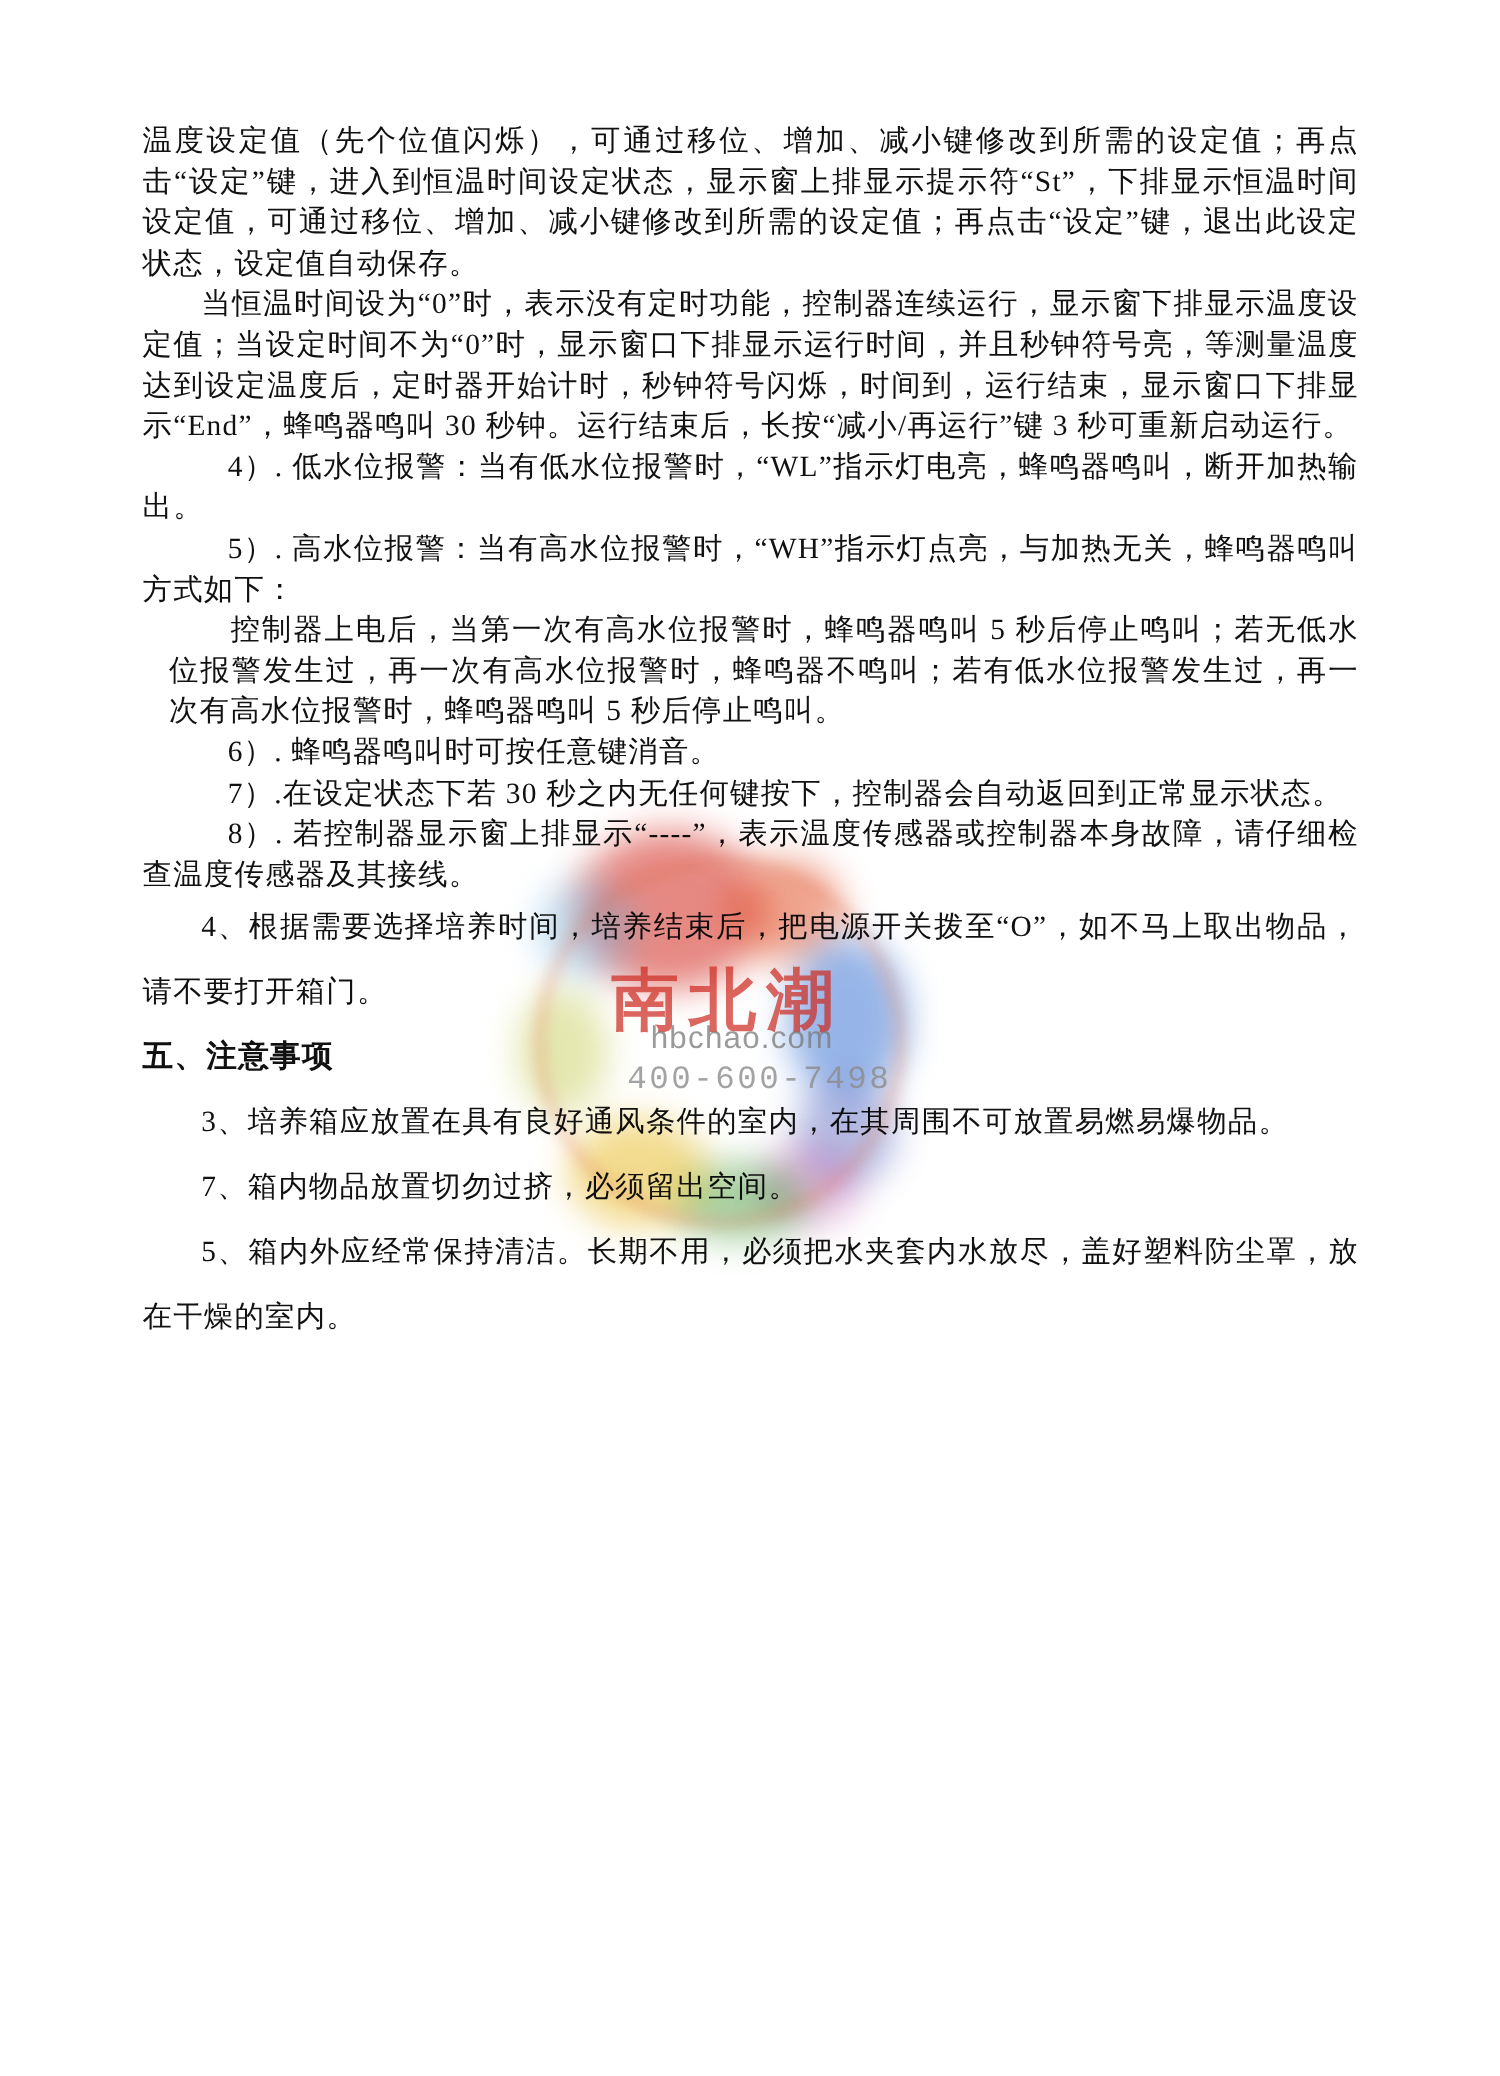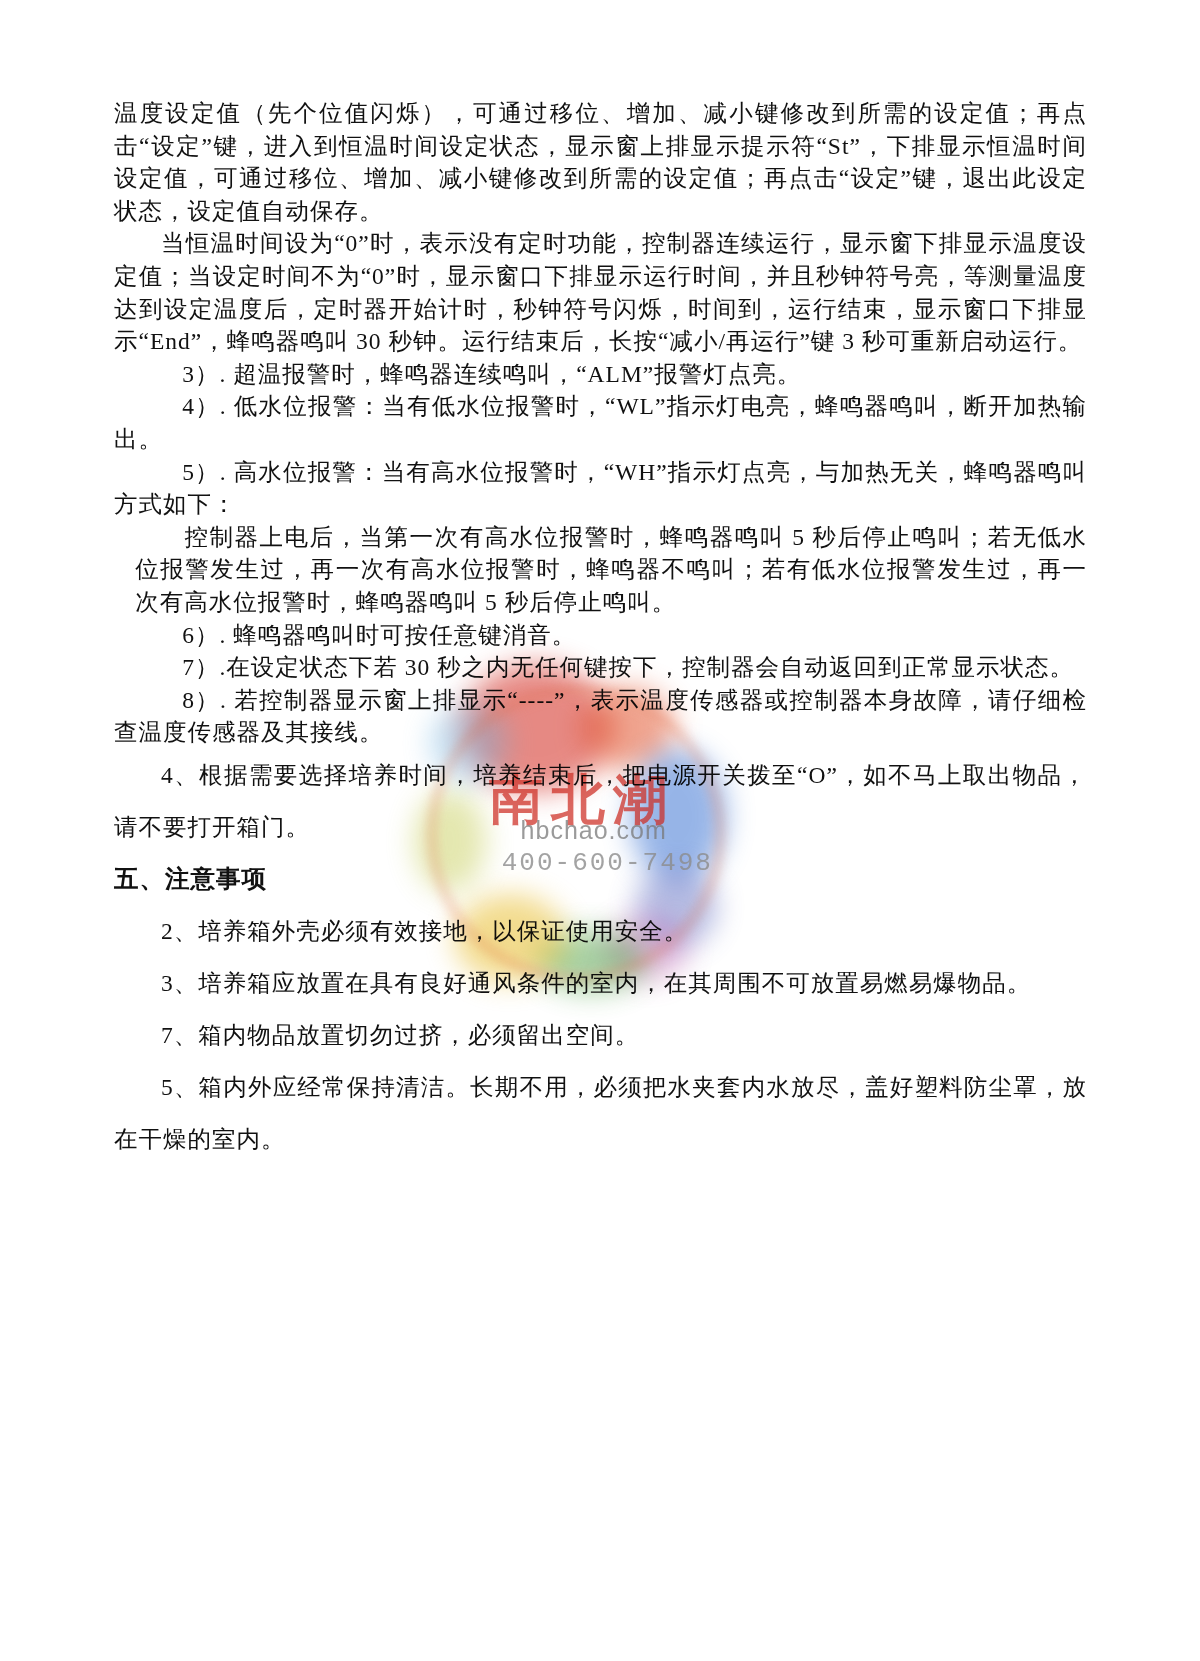--- a/index.html
+++ b/index.html
@@ -99,36 +99,34 @@
 </head>
 <body>
 
 <div class="page">
 
   <div class="content">
 
     <section class="tight">
       <p class="p-flush">温度设定值（先个位值闪烁），可通过移位、增加、减小键修改到所需的设定值；再点击“设定”键，进入到恒温时间设定状态，显示窗上排显示提示符“St”，下排显示恒温时间设定值，可通过移位、增加、减小键修改到所需的设定值；再点击“设定”键，退出此设定状态，设定值自动保存。</p>
       <p class="p-indent2">当恒温时间设为“0”时，表示没有定时功能，控制器连续运行，显示窗下排显示温度设定值；当设定时间不为“0”时，显示窗口下排显示运行时间，并且秒钟符号亮，等测量温度达到设定温度后，定时器开始计时，秒钟符号闪烁，时间到，运行结束，显示窗口下排显示“End”，蜂鸣器鸣叫 30 秒钟。运行结束后，长按“减小/再运行”键 3 秒可重新启动运行。</p>
-      <p class="p-item">3）. 超温报警时，蜂鸣器连续鸣叫，“ALM”报警灯点亮。</p>
       <p class="p-item">4）. 低水位报警：当有低水位报警时，“WL”指示灯电亮，蜂鸣器鸣叫，断开加热输出。</p>
       <p class="p-item">5）. 高水位报警：当有高水位报警时，“WH”指示灯点亮，与加热无关，蜂鸣器鸣叫方式如下：</p>
       <p class="p-hang">控制器上电后，当第一次有高水位报警时，蜂鸣器鸣叫 5 秒后停止鸣叫；若无低水位报警发生过，再一次有高水位报警时，蜂鸣器不鸣叫；若有低水位报警发生过，再一次有高水位报警时，蜂鸣器鸣叫 5 秒后停止鸣叫。</p>
       <p class="p-item">6）. 蜂鸣器鸣叫时可按任意键消音。</p>
       <p class="p-item">7）.在设定状态下若 30 秒之内无任何键按下，控制器会自动返回到正常显示状态。</p>
       <p class="p-item">8）. 若控制器显示窗上排显示“----”，表示温度传感器或控制器本身故障，请仔细检查温度传感器及其接线。</p>
     </section>
 
     <section class="loose">
       <p class="p-indent2">4、根据需要选择培养时间，培养结束后，把电源开关拨至“O”，如不马上取出物品，请不要打开箱门。</p>
     </section>
 
     <section class="loose">
       <h2 class="notice-heading">五、注意事项</h2>
-      <p class="p-indent2">2、培养箱外壳必须有效接地，以保证使用安全。</p>
       <p class="p-indent2">3、培养箱应放置在具有良好通风条件的室内，在其周围不可放置易燃易爆物品。</p>
       <p class="p-indent2">7、箱内物品放置切勿过挤，必须留出空间。</p>
       <p class="p-indent2">5、箱内外应经常保持清洁。长期不用，必须把水夹套内水放尽，盖好塑料防尘罩，放在干燥的室内。</p>
     </section>
 
   </div>
 
   <div class="watermark">
     <div class="blob b-red"></div>
     <div class="blob b-orange"></div>

